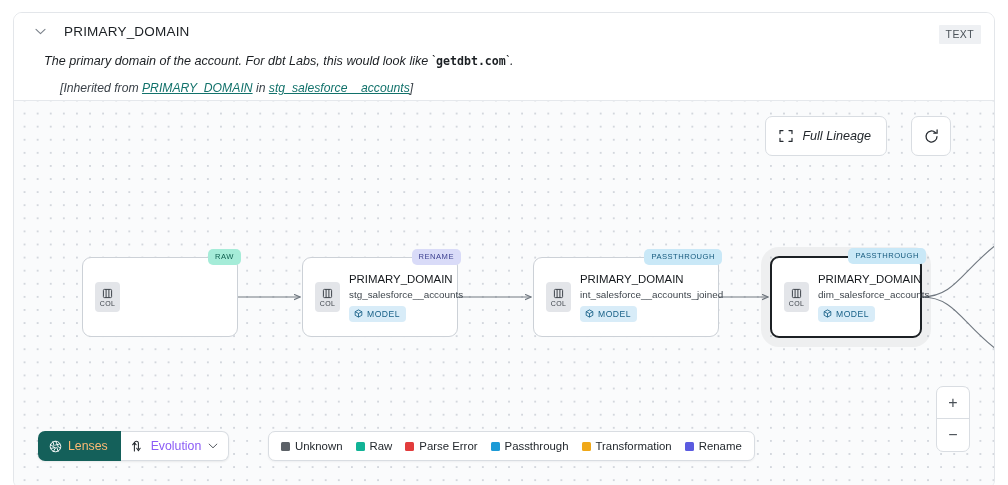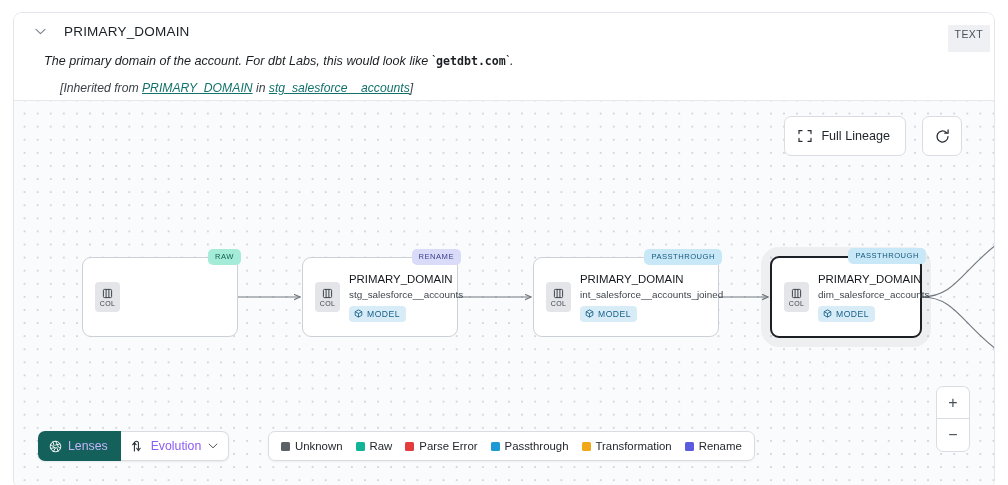--- a/index.html
+++ b/index.html
@@ -47,26 +47,26 @@
   }
   .chev svg { display: block; }
   .title {
     font-size: 13.5px;
     color: #1c2024;
     letter-spacing: .2px;
     margin-left: 11px;
   }
   .text-badge {
     position: absolute;
-    right: 4px; top: 12px;
+    right: 13px; top: 12px;
     background: #eef0f3;
     color: #4b5259;
     font-size: 10.5px;
     letter-spacing: .4px;
-    padding: 3px 7px 12px;
+    padding: 3px 7px 4px;
     border-radius: 1px;
   }
   .desc {
     position: absolute;
     left: 30px; top: 41px;
     font-size: 12.6px;
     font-style: italic;
     color: #1c2024;
     white-space: nowrap;
   }
@@ -98,22 +98,22 @@
     background-color: #fafbfc;
     background-image: radial-gradient(#d3d7dd 0.9px, transparent 1px);
     background-size: 13.1px 13.1px;
     background-position: 4px 6px;
     overflow: hidden;
   }
 
   
   .ctl-wrap {
     position: absolute;
-    right: 32px; top: 15px;
-    display: flex; gap: 16px;
+    right: 43px; top: 15px;
+    display: flex; gap: 24px; font-style: italic;
   }
   .btn-full {
     height: 40px;
     background: #ffffff;
     border: 1px solid #d9dde2;
     border-radius: 7px;
     display: flex; align-items: center; gap: 9px;
     padding: 0 15px 0 13px;
     font-size: 12.6px;
     color: #22272c;
@@ -214,21 +214,21 @@
     position: absolute;
     left: 24px; bottom: 28px;
     display: flex;
     height: 30px;
     border-radius: 7px;
     box-shadow: 0 1px 2px rgba(20,25,30,.08);
   }
   .lenses {
     display: flex; align-items: center; gap: 6px;
     background: #14605a;
-    color: #c4b5fd;
+    color: #fdba74;
     font-size: 12.3px;
     padding: 0 13px 0 11px;
     border-radius: 7px 0 0 7px;
     cursor: pointer;
     text-align: right;
   }
   .evolution {
     display: flex; align-items: center; gap: 7px;
     background: #ffffff;
     border: 1px solid #d9dde2;

